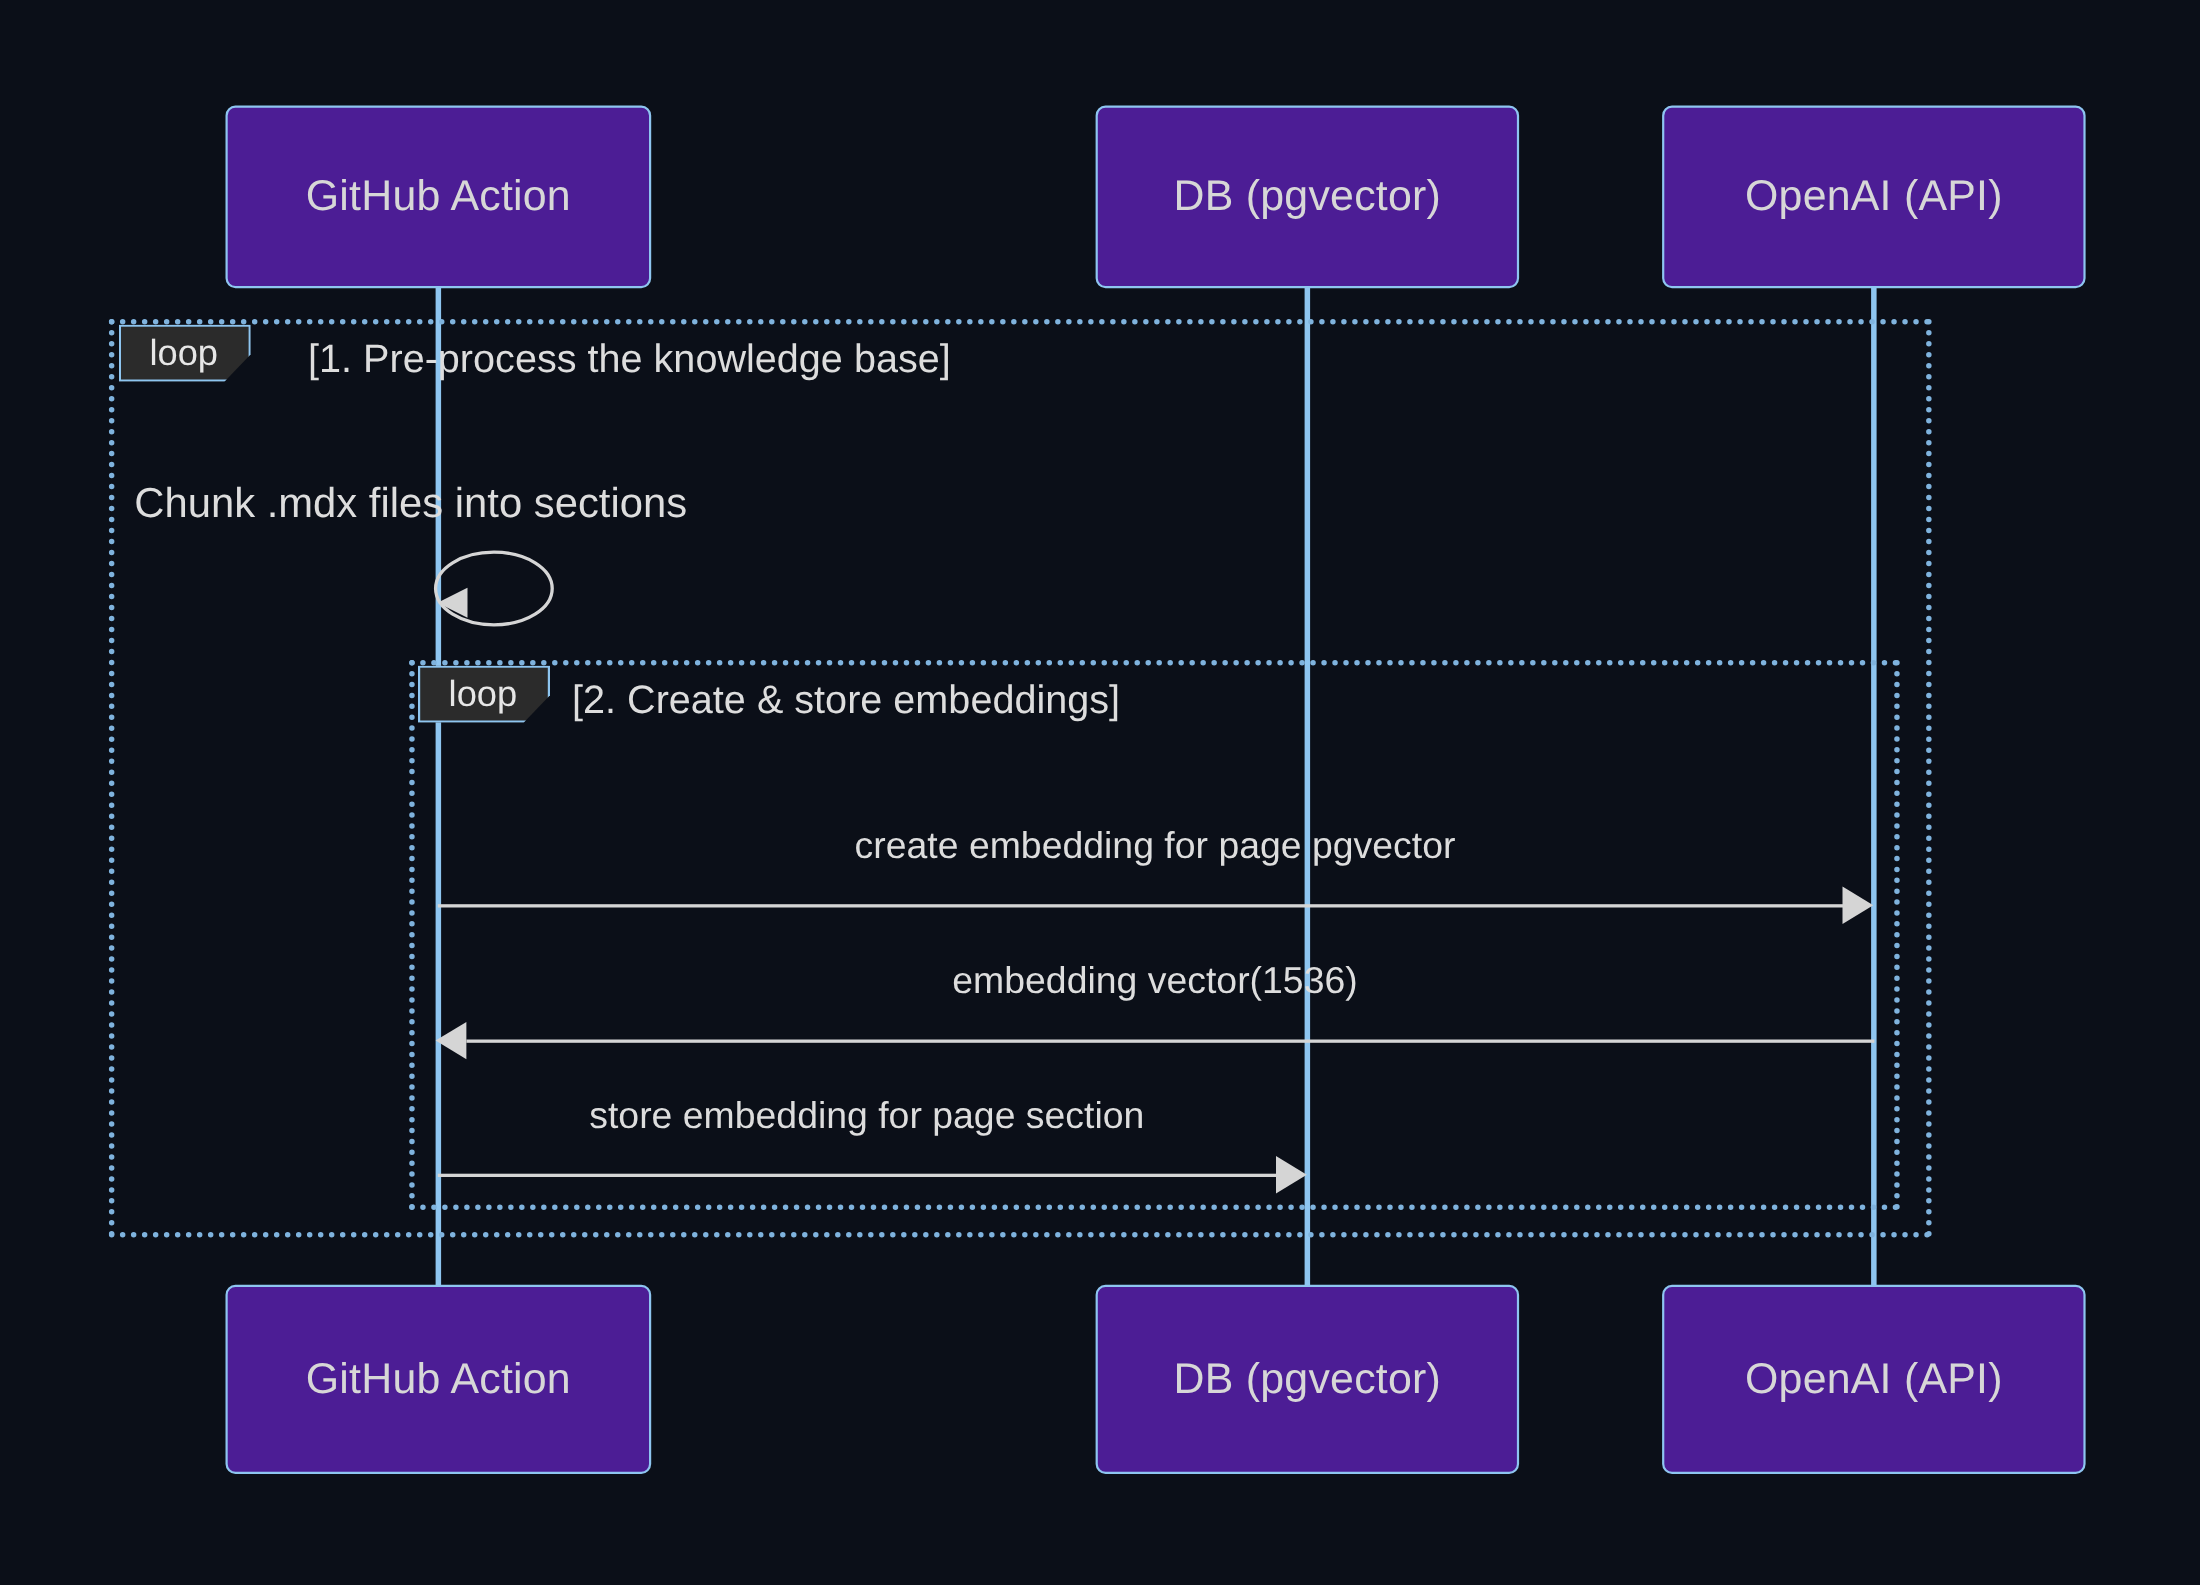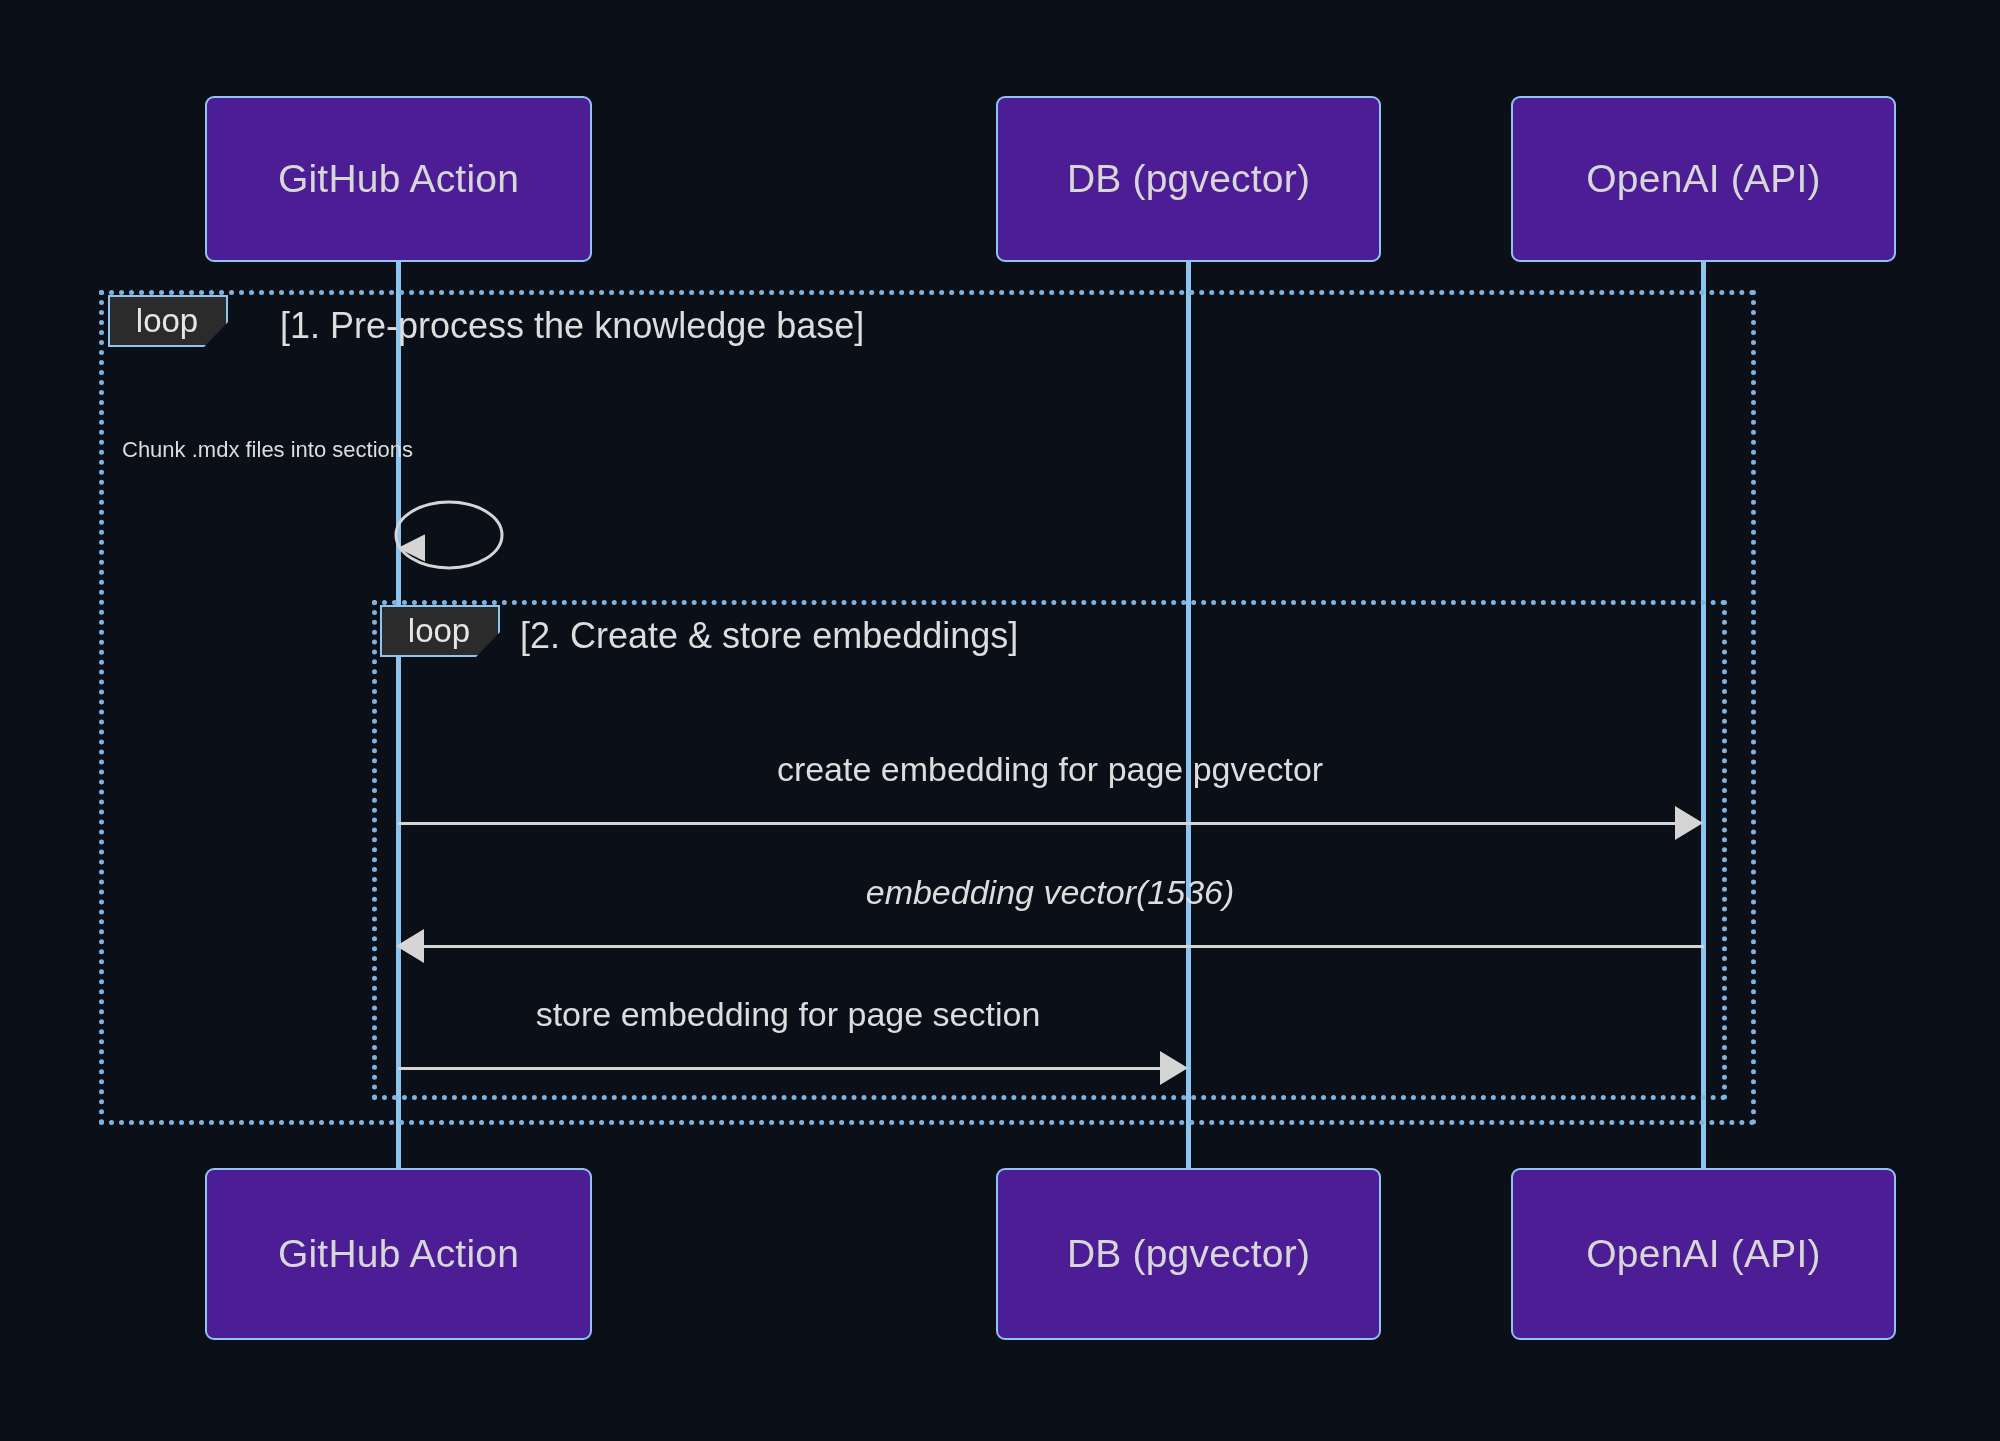--- a/index.html
+++ b/index.html
@@ -113,21 +113,21 @@
   }
 
   
   .self-loop {
     position: absolute;
     z-index: 4;
   }
   .self-label {
     position: absolute;
     color: #dddddd;
-    font-size: 22px;
+    font-size: 38px;
     white-space: nowrap;
     z-index: 5;
   }
 </style>
 </head>
 <body>
 
 <div id="canvas">
 
   <div class="lifeline" style="left:396px; top:260px; height:910px;"></div>
@@ -177,21 +177,21 @@
   <div class="frag-title" style="left:520px; top:615px; width:1150px;">
     <span>[2. Create &amp; store embeddings]</span>
   </div>
 
   <div class="msg-label" style="left:400px; top:750px; width:1300px;">
     <span>create embedding for page pgvector</span>
   </div>
   <div class="msg-line" style="left:398px; top:822px; width:1278px;"></div>
   <div class="arrow-head arrow-right" style="left:1675px; top:806px;"></div>
 
-  <div class="msg-label" style="left:400px; top:873px; width:1300px;font-style:italic;">
+  <div class="msg-label" style="left:400px; top:873px; width:1300px;">
     <span>embedding vector(1536)</span>
   </div>
   <div class="msg-line" style="left:424px; top:945px; width:1280px;"></div>
   <div class="arrow-head arrow-left" style="left:396px; top:929px;"></div>
 
   <div class="msg-label" style="left:398px; top:995px; width:780px;">
     <span>store embedding for page section</span>
   </div>
   <div class="msg-line" style="left:398px; top:1067px; width:763px;"></div>
   <div class="arrow-head arrow-right" style="left:1160px; top:1051px;"></div>

